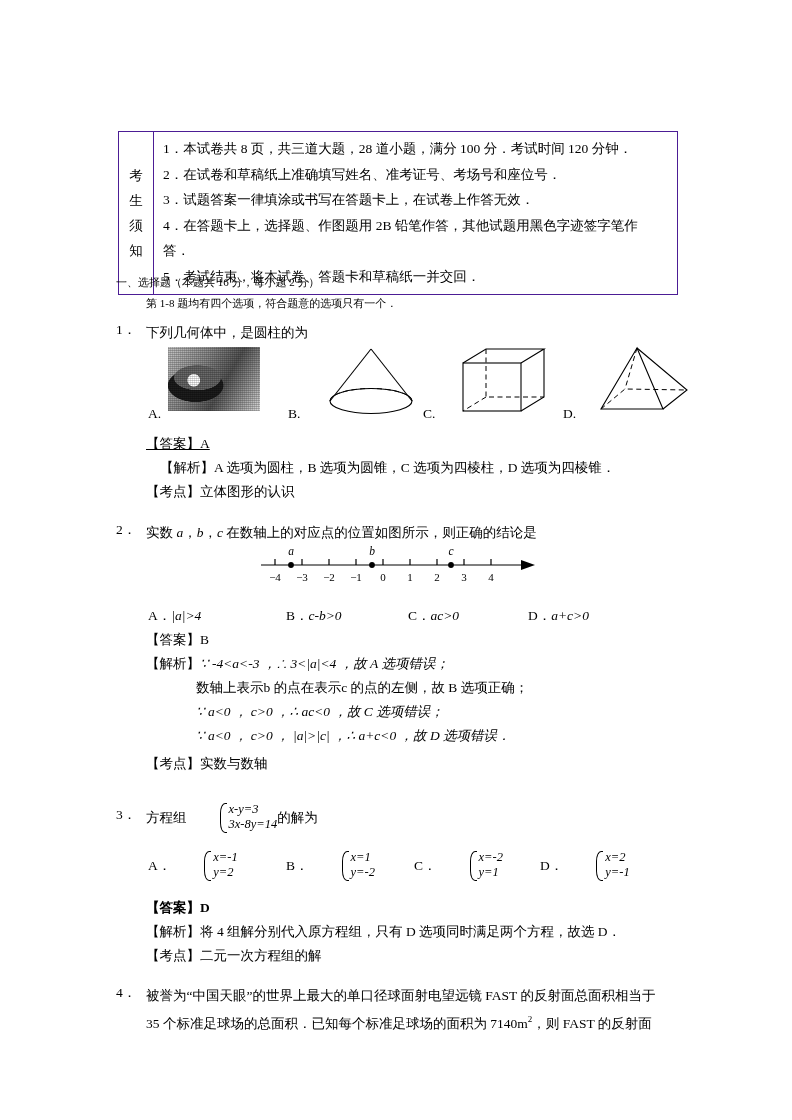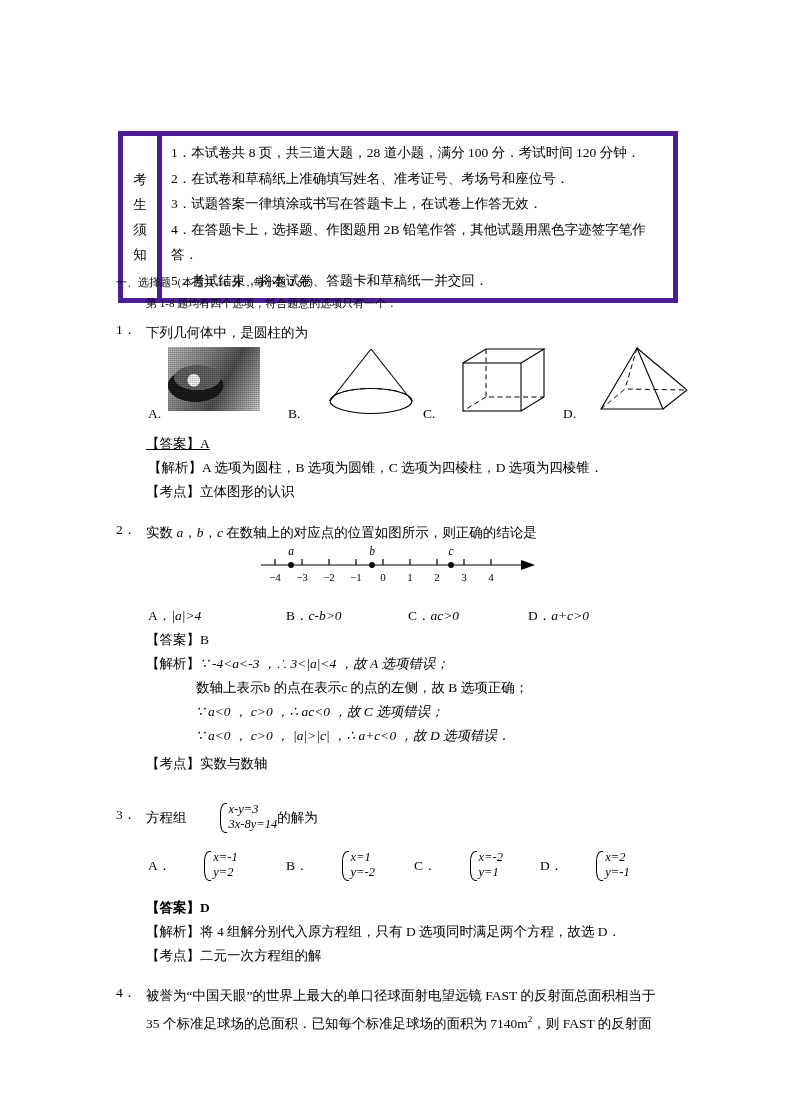--- a/index.html
+++ b/index.html
@@ -36,21 +36,21 @@
   
   .notice-table {
     position: absolute;
     left: 118px;
     top: 131px;
     width: 560px;
     border-collapse: collapse;
     font-size: 13.5px;
   }
   .notice-table td {
-    border: 5px solid #4c1d95;
+    border: 1px solid #4c1d95;
     padding: 0;
     vertical-align: middle;
   }
   .notice-label-cell {
     width: 34px;
     text-align: center;
     line-height: 25px;
     font-size: 13.5px;
     padding: 4px 0 !important;
   }
@@ -243,21 +243,21 @@
         <path d="M10 64 L34 44 L96 45" fill="none" stroke="#000" stroke-width="1.0" stroke-dasharray="5,3.5"></path>
         <path d="M46 3 L34 44" fill="none" stroke="#000" stroke-width="1.0" stroke-dasharray="5,3.5"></path>
       </svg>
       <div class="fig-letter" style="left:0px;">D.</div>
     </div>
   </div>
 
   <div class="ans-line" style="left:146px; top:432px;text-decoration:underline;">
     <span>【答案】</span><span>A</span>
   </div>
-  <div class="ans-line" style="left:148px; top:456px;">
+  <div class="ans-line" style="left:160px; top:456px;">
     <span>【解析】</span><span>A 选项为圆柱，B 选项为圆锥，C 选项为四棱柱，D 选项为四棱锥．</span>
   </div>
   <div class="ans-line" style="left:146px; top:480px;">
     <span>【考点】</span><span>立体图形的认识</span>
   </div>
 
   <div class="q-num" style="left:116px; top:521px;">2．</div>
   <div class="q-text" style="left:146px; top:521px;">
     <span>实数 </span><span class="mi">a</span><span>，</span><span class="mi">b</span><span>，</span><span class="mi">c</span><span> 在数轴上的对应点的位置如图所示，则正确的结论是</span>
   </div>

